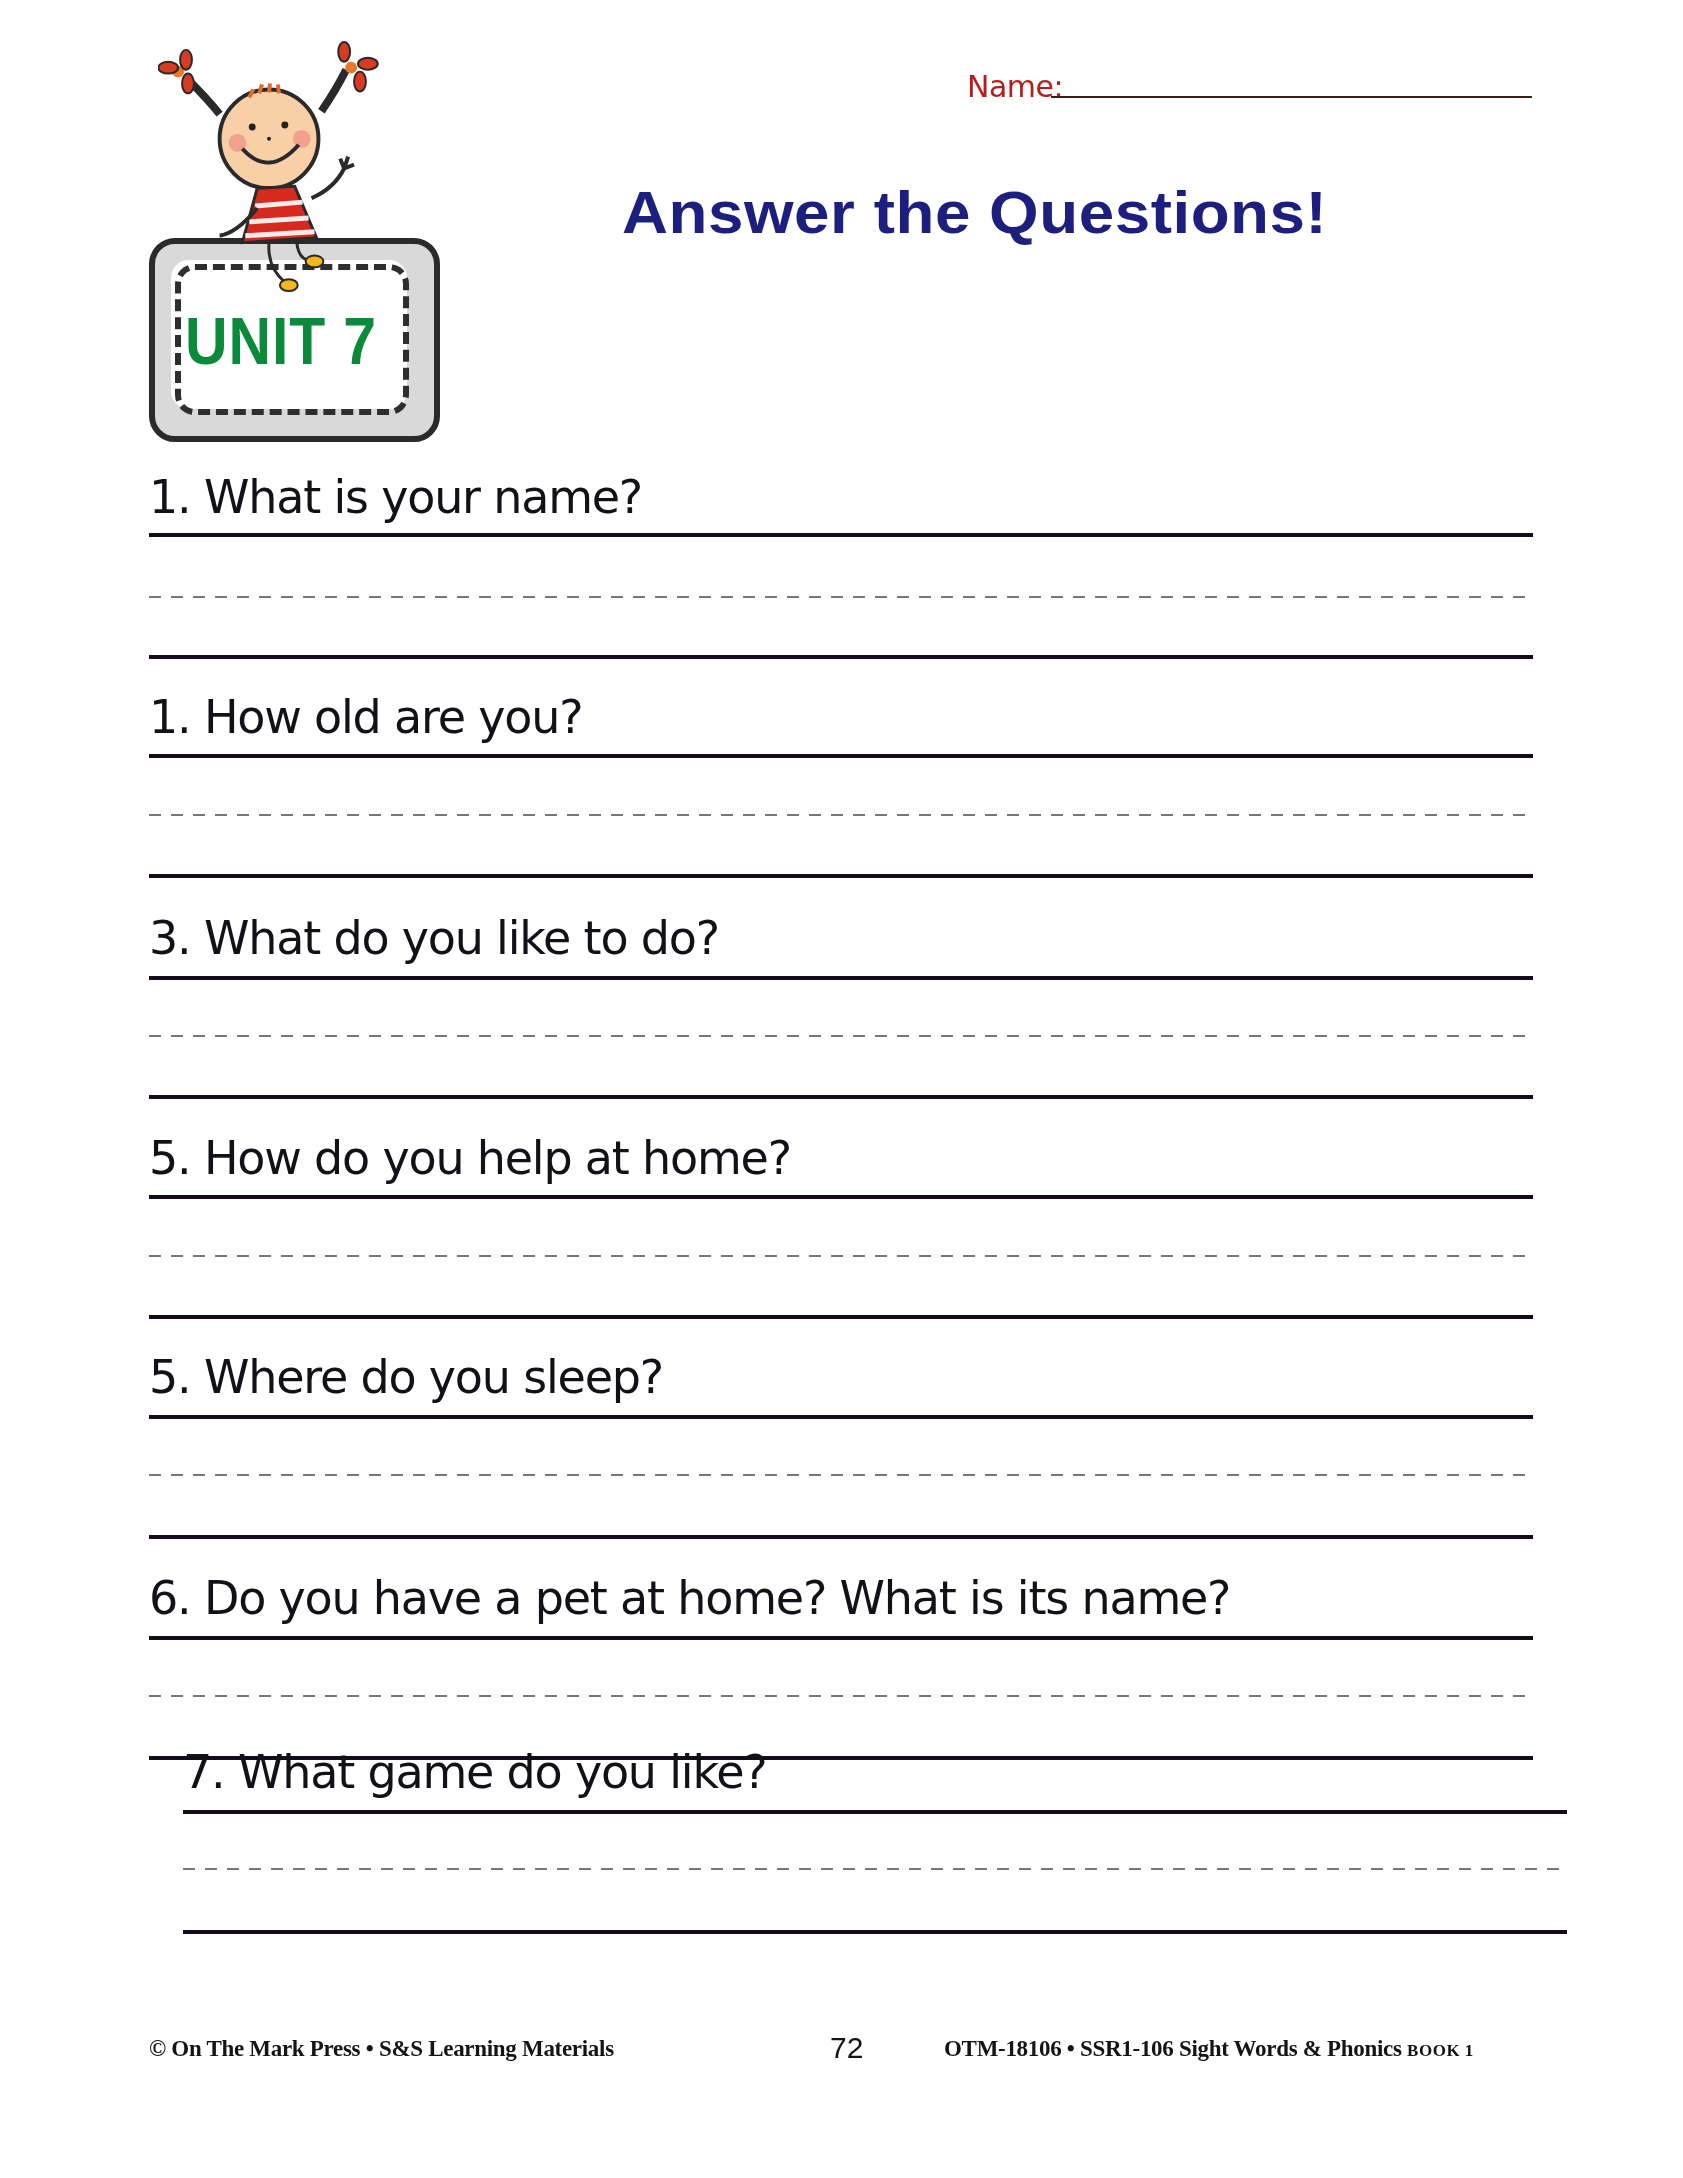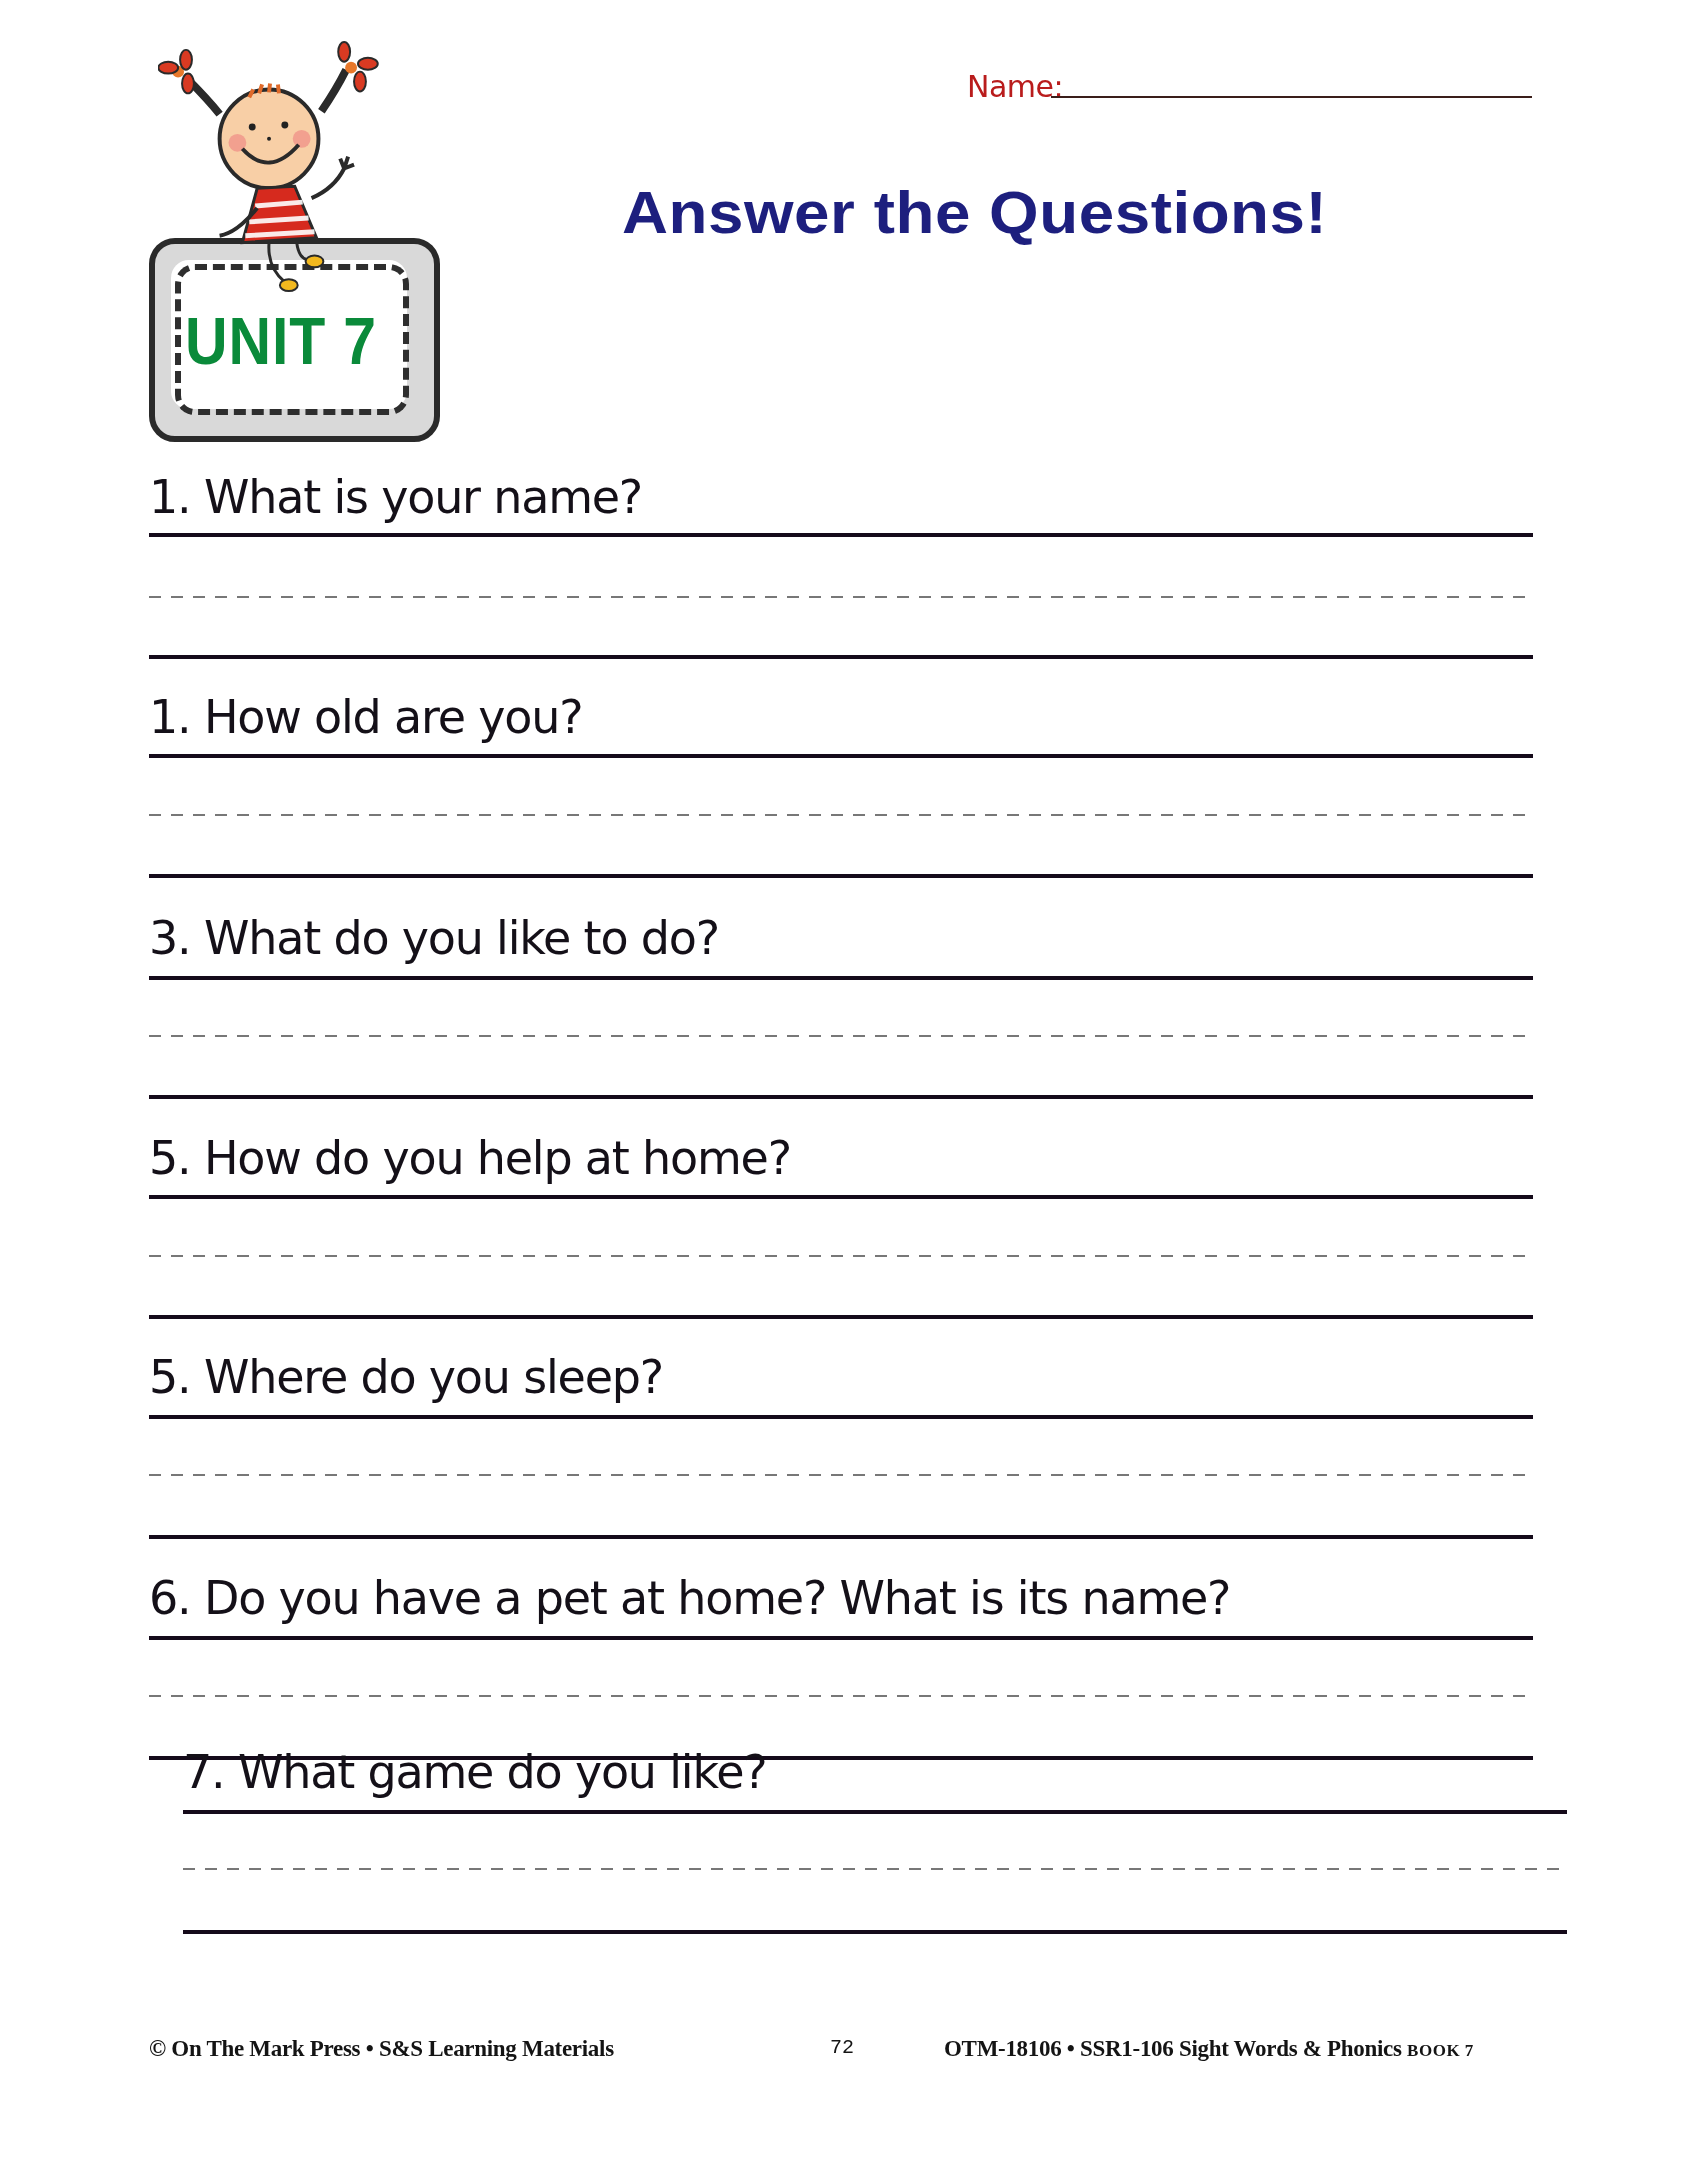--- a/index.html
+++ b/index.html
@@ -24,21 +24,21 @@
   
   .q { position:absolute; left:149px; width:1384px; height:198px; }
   .q-text { position:absolute; left:0; top:0; font-size:46px; line-height:55px; color:#141018; font-family:"DejaVu Sans", sans-serif; letter-spacing:-1.2px; white-space:nowrap; }
   .line-solid { position:absolute; left:0; width:1384px; height:4px; background:#150a1a; }
   .line-dash { position:absolute; left:0; width:1384px; height:2px;
     background-image: repeating-linear-gradient(90deg, #4a4a4a 0 12px, transparent 12px 22px); opacity:0.75; }
 
   
   .footer { top:2035px; font-family:"Liberation Serif", serif; font-weight:bold; font-size:23px; line-height:28px; color:#141414; letter-spacing:-0.3px; }
   .footer-left { left:149px; }
-  .page-number { left:830px; top:2032px; font-family:Liberation Mono, monospace; font-size:20px; line-height:32px; color:#141414; }
+  .page-number { left:830px; top:2032px; font-family:Liberation Sans, sans-serif; font-size:30px; line-height:32px; color:#141414; }
   .footer-right { left:944px; }
   .book-small { font-size:17px; letter-spacing:0.5px; }
 </style>
 </head>
 <body>
 
 <svg class="abs girl" viewBox="0 0 230 260" xmlns="http://www.w3.org/2000/svg" style="z-index: 5;">
 
   <g>
     <path d="M30 40 Q50 60 62 75" stroke="#2a2a2a" stroke-width="8" fill="none"></path>
@@ -133,14 +133,14 @@
 
 <div class="q" style="top:1745px;margin-left:34px;">
   <div class="q-text">7. What game do you like?</div>
   <div class="line-solid" style="top:65px;"></div>
   <div class="line-dash" style="top:123px;"></div>
   <div class="line-solid" style="top:185px;"></div>
 </div>
 
 <div class="abs footer footer-left">© On The Mark Press • S&amp;S Learning Materials</div>
 <div class="abs page-number">72</div>
-<div class="abs footer footer-right"><span>OTM-18106 • SSR1-106  Sight Words &amp; Phonics</span> <span class="book-small">BOOK 7</span></div>
+<div class="abs footer footer-right"><span>OTM-18106 • SSR1-106  Sight Words &amp; Phonics</span> <span class="book-small">BOOK 1</span></div>
 
 
 </body></html>

